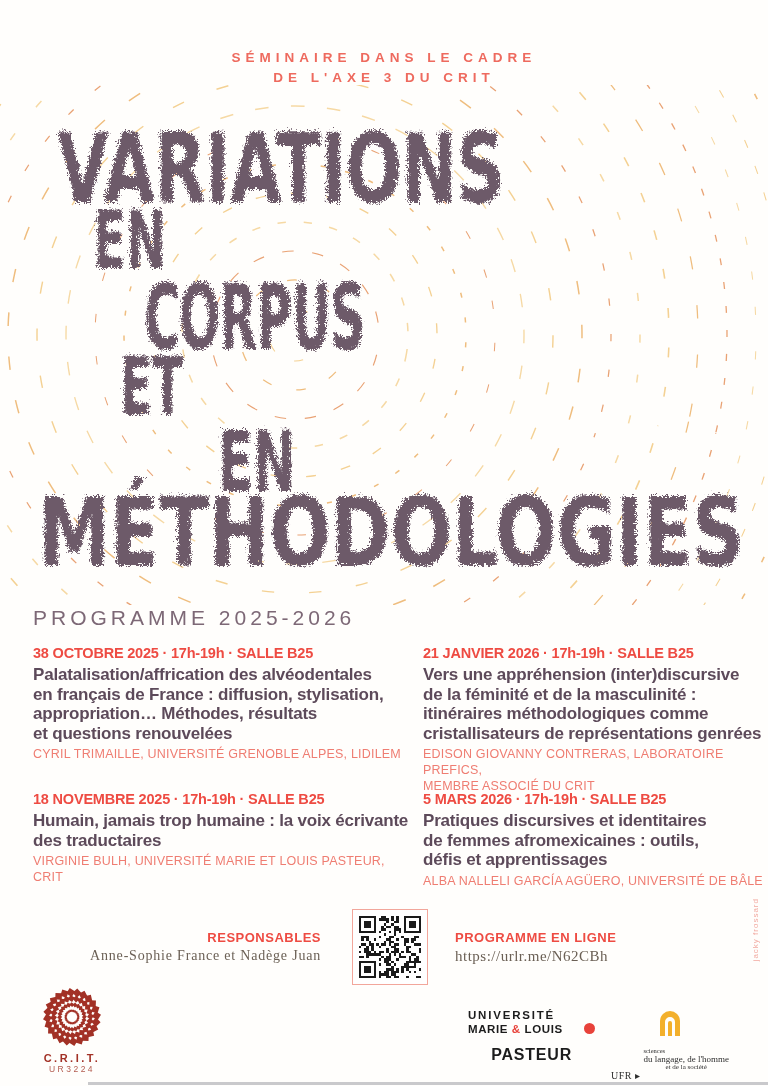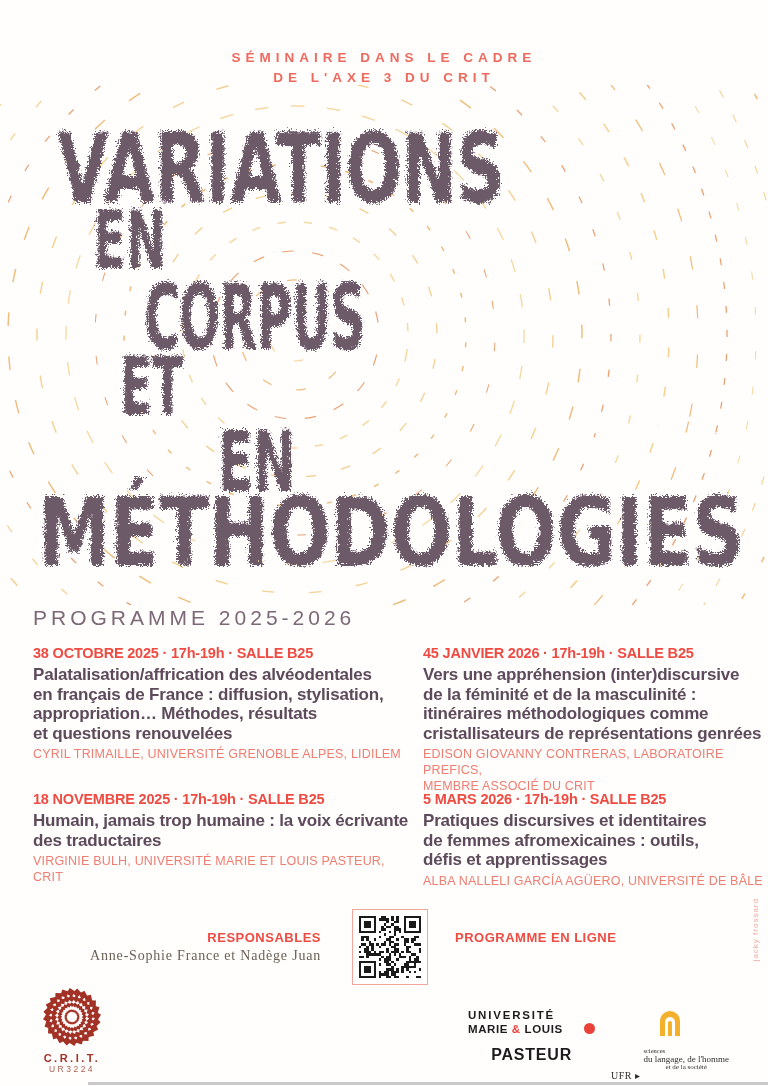--- a/index.html
+++ b/index.html
@@ -122,21 +122,21 @@
 et questions renouvelées</div>
     <div class="session-speaker">CYRIL TRIMAILLE, UNIVERSITÉ GRENOBLE ALPES, LIDILEM</div>
   </div>
   <div class="session s2">
     <div class="session-date">18 NOVEMBRE 2025 · 17h-19h · SALLE B25</div>
     <div class="session-title">Humain, jamais trop humaine : la voix écrivante
 des traductaires</div>
     <div class="session-speaker">VIRGINIE BULH, UNIVERSITÉ MARIE ET LOUIS PASTEUR, CRIT</div>
   </div>
   <div class="session s3">
-    <div class="session-date">45 JANVIER 2026 · 17h-19h · SALLE B25</div>
+    <div class="session-date">21 JANVIER 2026 · 17h-19h · SALLE B25</div>
     <div class="session-title">Vers une appréhension (inter)discursive
 de la féminité et de la masculinité :
 itinéraires méthodologiques comme
 cristallisateurs de représentations genrées</div>
     <div class="session-speaker">EDISON GIOVANNY CONTRERAS, LABORATOIRE PREFICS,
 MEMBRE ASSOCIÉ DU CRIT</div>
   </div>
   <div class="session s4">
     <div class="session-date">5 MARS 2026 · 17h-19h · SALLE B25</div>
     <div class="session-title">Pratiques discursives et identitaires
@@ -344,20 +344,21 @@
         <rect x="19" y="1" width="5" height="5" fill="#ffffff"></rect>
         <rect x="20" y="2" width="3" height="3" fill="#1a1a1a"></rect>
         <rect x="0" y="18" width="7" height="7" fill="#1a1a1a"></rect>
         <rect x="1" y="19" width="5" height="5" fill="#ffffff"></rect>
         <rect x="2" y="20" width="3" height="3" fill="#1a1a1a"></rect>
       </svg>
   </div>
 
   <div class="online">
     <div class="online-label">PROGRAMME EN LIGNE</div>
+    <div class="online-url">https://urlr.me/N62CBh</div>
   </div>
 
   <div class="crit-logo">
     <svg id="crit-spiral" width="58" height="58" viewBox="0 0 60 60">
         <rect x="35.40" y="28.90" width="2.2" height="2.2" fill="#a23126" transform="rotate(35.0 36.50 30.00)"></rect>
         <rect x="35.18" y="30.58" width="2.2" height="2.2" fill="#a23126" transform="rotate(50.0 36.28 31.68)"></rect>
         <rect x="34.53" y="32.15" width="2.2" height="2.2" fill="#a23126" transform="rotate(65.0 35.63 33.25)"></rect>
         <rect x="33.50" y="33.50" width="2.2" height="2.2" fill="#a23126" transform="rotate(80.0 34.60 34.60)"></rect>
         <rect x="32.15" y="34.53" width="2.2" height="2.2" fill="#a23126" transform="rotate(95.0 33.25 35.63)"></rect>
         <rect x="30.58" y="35.18" width="2.2" height="2.2" fill="#a23126" transform="rotate(110.0 31.68 36.28)"></rect>

